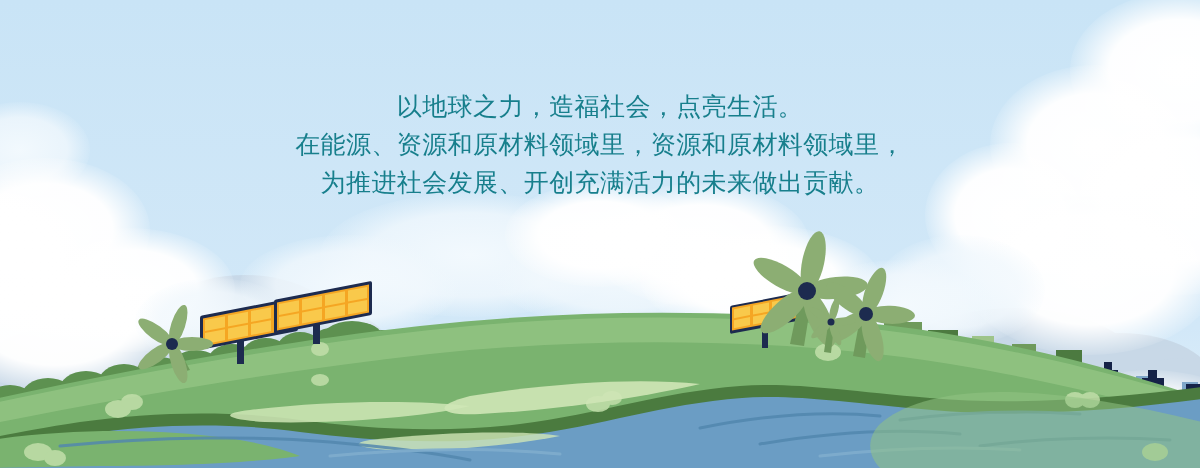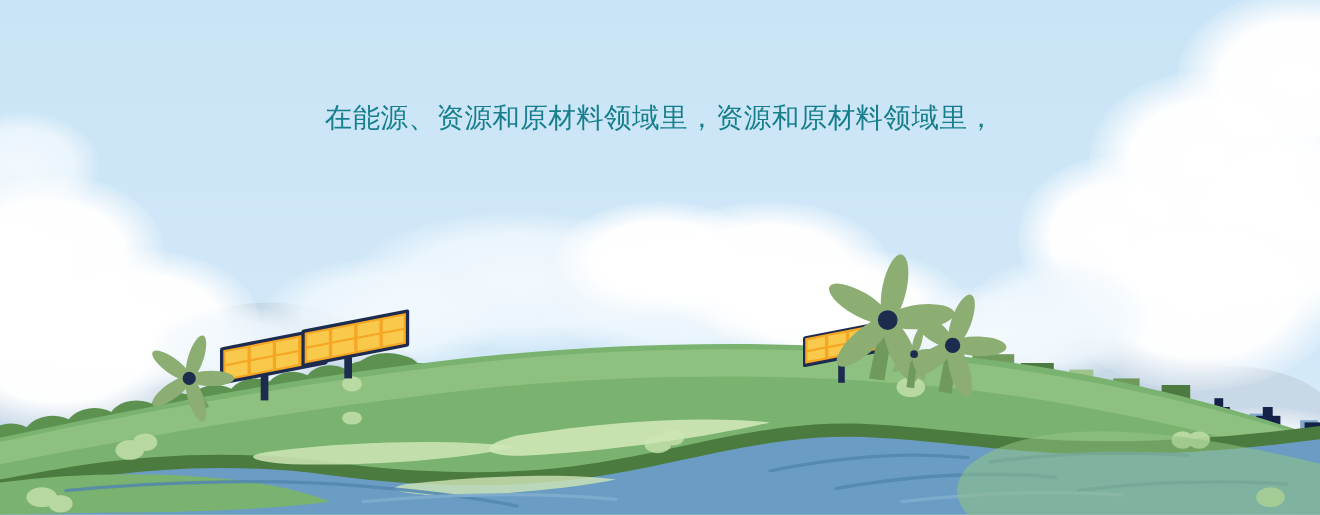--- a/index.html
+++ b/index.html
@@ -334,16 +334,18 @@
         </g>
       </g>
 
       <path d="M 1210,424 C 1130,404 1060,392 1000,392 C 940,392 900,406 880,424
                C 866,438 868,456 880,468 L 1210,468 Z" fill="#92c383" opacity="0.55"></path>
 
     </g>
   </svg>
 
   <div id="tagline">
+    <span class="line">以地球之力，造福社会，点亮生活。</span>
     <span class="line">在能源、资源和原材料领域里，资源和原材料领域里，</span>
+    <span class="line">为推进社会发展、开创充满活力的未来做出贡献。</span>
   </div>
 
 </div>
 
 </body></html>

